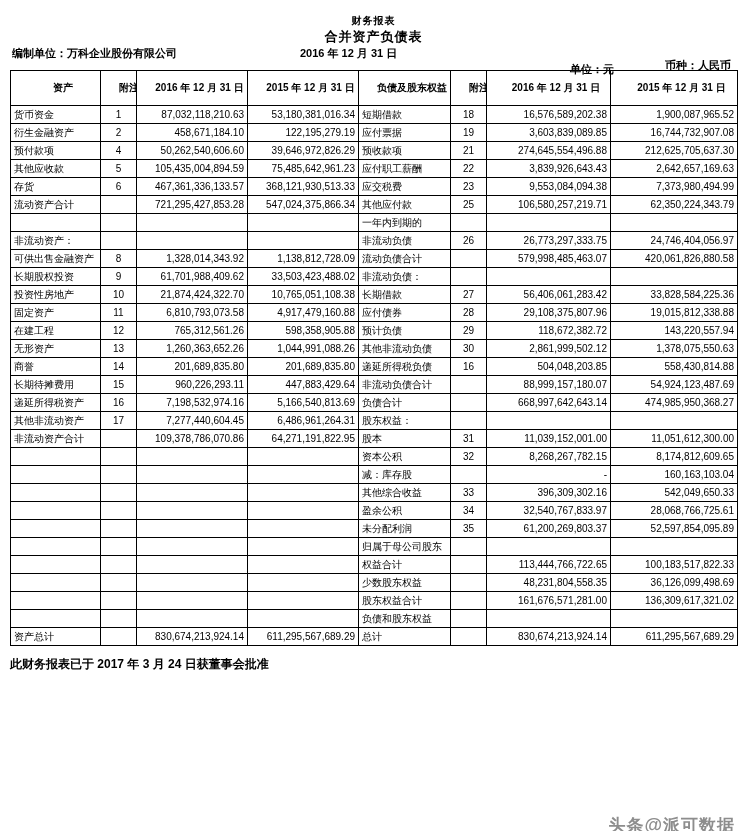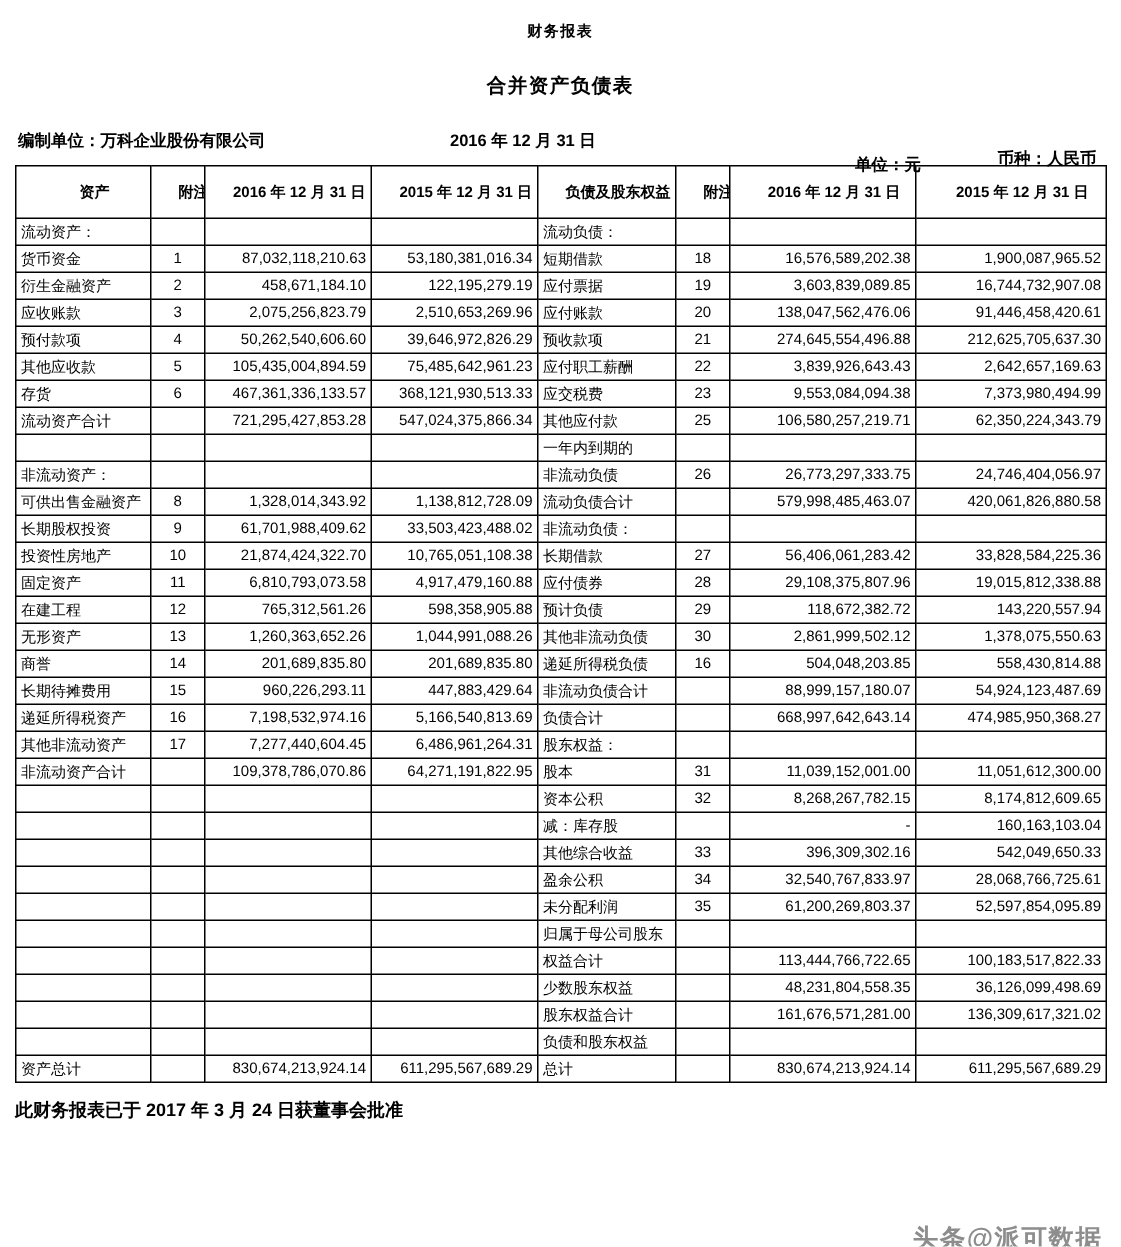--- a/index.html
+++ b/index.html
@@ -27,29 +27,27 @@
     text-align: center;
     font-size: 10px;
     font-weight: bold;
     margin-top: 14px;
     letter-spacing: 1px;
   }
   .doc-subtitle {
     text-align: center;
     font-size: 13px;
     font-weight: bold;
-    margin-top: 20px;
     letter-spacing: 1px;
   }
 
   
   .meta-row {
     position: relative;
     height: 20px;
-    margin-top: 20px;
     font-size: 11px;
     font-weight: bold;
   }
   .meta-left   { position: absolute; left: 12px;  top: 0; white-space: nowrap; }
   .meta-center { position: absolute; left: 300px; top: 0; white-space: nowrap; }
   .meta-unit   { position: absolute; left: 570px; top: 16px; white-space: nowrap; }
   .meta-curr   { position: absolute; left: 665px; top: 12px; white-space: nowrap; }
 
   
   table.bs {
@@ -148,60 +146,40 @@
         <td>2016 年 12 月 31 日</td>
         <td>2015 年 12 月 31 日</td>
         <td>负债及股东权益</td>
         <td>附注五</td>
         <td>2016 年 12 月 31 日</td>
         <td>2015 年 12 月 31 日</td>
       </tr>
     </thead>
     <tbody id="bs-body">
         <tr>
-          <td class="t-left bold">流动资产：</td>
-          <td class="t-center"></td>
-          <td class="t-right bold"></td>
-          <td class="t-right bold"></td>
-          <td class="t-left bold">流动负债：</td>
-          <td class="t-center"></td>
-          <td class="t-right bold"></td>
-          <td class="t-right bold"></td>
-        </tr>
-        <tr>
           <td class="t-left">货币资金</td>
           <td class="t-center">1</td>
           <td class="t-right">87,032,118,210.63</td>
           <td class="t-right">53,180,381,016.34</td>
           <td class="t-left">短期借款</td>
           <td class="t-center">18</td>
           <td class="t-right">16,576,589,202.38</td>
           <td class="t-right">1,900,087,965.52</td>
         </tr>
         <tr>
           <td class="t-left">衍生金融资产</td>
           <td class="t-center">2</td>
           <td class="t-right">458,671,184.10</td>
           <td class="t-right">122,195,279.19</td>
           <td class="t-left">应付票据</td>
           <td class="t-center">19</td>
           <td class="t-right">3,603,839,089.85</td>
           <td class="t-right">16,744,732,907.08</td>
         </tr>
         <tr>
-          <td class="t-left">应收账款</td>
-          <td class="t-center">3</td>
-          <td class="t-right">2,075,256,823.79</td>
-          <td class="t-right">2,510,653,269.96</td>
-          <td class="t-left">应付账款</td>
-          <td class="t-center">20</td>
-          <td class="t-right">138,047,562,476.06</td>
-          <td class="t-right">91,446,458,420.61</td>
-        </tr>
-        <tr>
           <td class="t-left">预付款项</td>
           <td class="t-center">4</td>
           <td class="t-right">50,262,540,606.60</td>
           <td class="t-right">39,646,972,826.29</td>
           <td class="t-left">预收款项</td>
           <td class="t-center">21</td>
           <td class="t-right">274,645,554,496.88</td>
           <td class="t-right">212,625,705,637.30</td>
         </tr>
         <tr>

